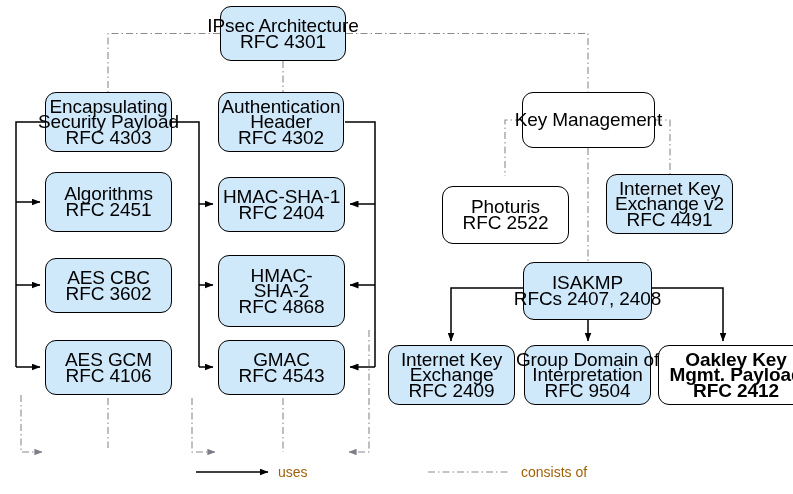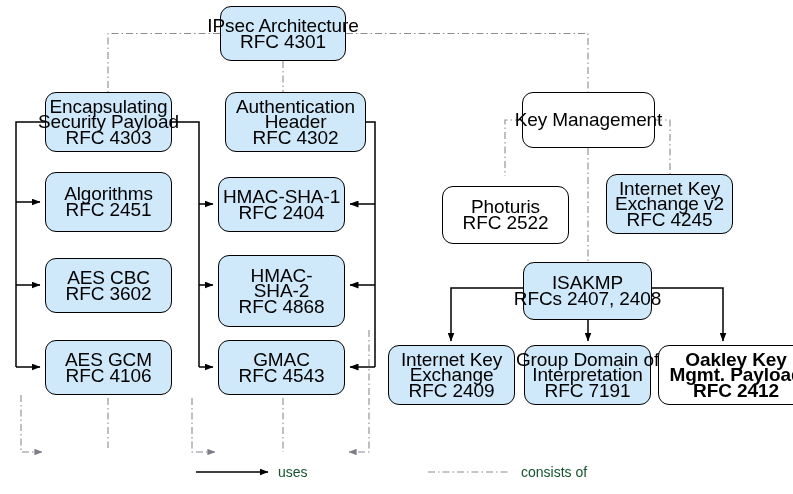--- a/index.html
+++ b/index.html
@@ -21,21 +21,21 @@
     line-height:15.6px;
     letter-spacing:-0.1px;
     background:#cfe8fa;
     z-index:5;
   }
   .node.white{background:#ffffff;}
   .node .ln{display:block;white-space:nowrap;}
   .legend-txt{
     position:absolute;
     font-size:14px;
-    color:#14532d;
+    color:#a16207;
     white-space:nowrap;
     z-index:6;
   }
 </style>
 </head>
 <body>
 
 <div id="stage">
 
   <svg id="wires" viewBox="0 0 793 494" xmlns="http://www.w3.org/2000/svg">
@@ -101,21 +101,21 @@
   <div id="nodes-host">
       <div class="node" style="left: 220px; top: 6px; width: 126px; height: 55px;">
         <span class="ln">IPsec Architecture</span>
         <span class="ln">RFC 4301</span>
       </div>
       <div class="node" style="left: 45px; top: 92px; width: 127px; height: 60px;">
         <span class="ln">Encapsulating</span>
         <span class="ln">Security Payload</span>
         <span class="ln">RFC 4303</span>
       </div>
-      <div class="node" style="left: 225px; top: 92px; width: 141px; height: 60px;">
+      <div class="node" style="left: 218px; top: 92px; width: 126px; height: 60px;">
         <span class="ln">Authentication</span>
         <span class="ln">Header</span>
         <span class="ln">RFC 4302</span>
       </div>
       <div class="node white" style="left: 522px; top: 92px; width: 133px; height: 56px;">
         <span class="ln">Key Management</span>
       </div>
       <div class="node" style="left: 45px; top: 172px; width: 127px; height: 60px;">
         <span class="ln">Algorithms</span>
         <span class="ln">RFC 2451</span>
@@ -124,21 +124,21 @@
         <span class="ln">HMAC-SHA-1</span>
         <span class="ln">RFC 2404</span>
       </div>
       <div class="node white" style="left: 442px; top: 176px; width: 127px; height: 58px; margin-top: 10px;">
         <span class="ln">Photuris</span>
         <span class="ln">RFC 2522</span>
       </div>
       <div class="node" style="left: 606px; top: 174px; width: 127px; height: 60px;">
         <span class="ln">Internet Key</span>
         <span class="ln">Exchange v2</span>
-        <span class="ln">RFC 4245</span>
+        <span class="ln">RFC 4491</span>
       </div>
       <div class="node" style="left: 45px; top: 258px; width: 127px; height: 55px;">
         <span class="ln">AES CBC</span>
         <span class="ln">RFC 3602</span>
       </div>
       <div class="node" style="left: 218px; top: 255px; width: 127px; height: 72px;">
         <span class="ln">HMAC-</span>
         <span class="ln">SHA-2</span>
         <span class="ln">RFC 4868</span>
       </div>
@@ -155,21 +155,21 @@
         <span class="ln">RFC 4543</span>
       </div>
       <div class="node" style="left: 388px; top: 345px; width: 127px; height: 60px;">
         <span class="ln">Internet Key</span>
         <span class="ln">Exchange</span>
         <span class="ln">RFC 2409</span>
       </div>
       <div class="node" style="left: 524px; top: 345px; width: 127px; height: 60px;">
         <span class="ln">Group Domain of</span>
         <span class="ln">Interpretation</span>
-        <span class="ln">RFC 7191</span>
+        <span class="ln">RFC 9504</span>
       </div>
       <div class="node white" style="left: 658px; top: 345px; width: 156px; height: 60px; font-weight: bold;">
         <span class="ln">Oakley Key</span>
         <span class="ln">Mgmt. Payload</span>
         <span class="ln">RFC 2412</span>
       </div>
     </div>
 
   <span class="legend-txt" style="left:278px;top:464px;">uses</span>
   <span class="legend-txt" style="left:521px;top:464px;">consists of</span>

